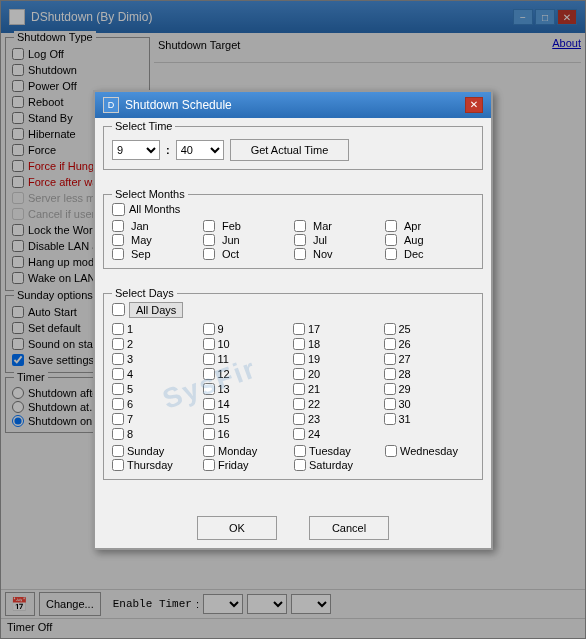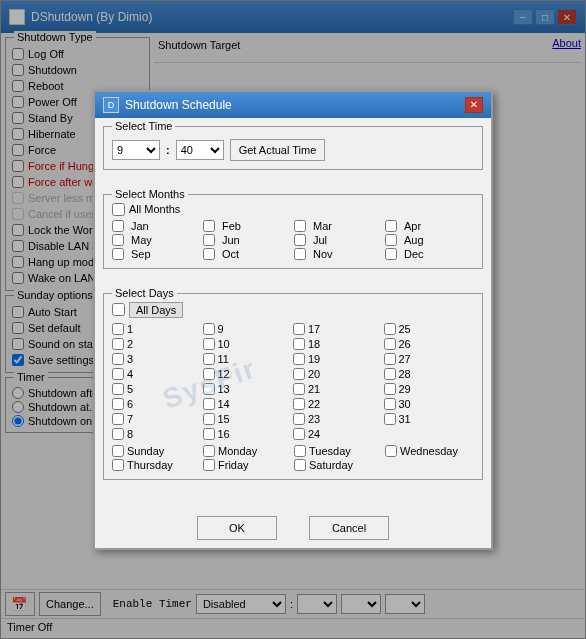--- a/index.html
+++ b/index.html
@@ -291,21 +291,21 @@
       background: white;
       font-size: 11px;
       width: 48px;
     }
 
     .time-btn {
       height: 22px;
       border: 1px solid #999;
       background: #f0f0f0;
       cursor: pointer;
-      padding: 0 8px;
+      padding: 0 20px;
       font-size: 11px;
     }
 
     .months-grid {
       display: grid;
       grid-template-columns: repeat(4, 1fr);
       gap: 2px;
       margin-top: 4px;
     }
 
@@ -441,25 +441,25 @@
         <div class="checkbox-item">
           <input type="checkbox" style="">
           <span>Log Off</span>
         </div>
         <div class="checkbox-item">
           <input type="checkbox" style="">
           <span>Shutdown</span>
         </div>
         <div class="checkbox-item">
           <input type="checkbox" style="">
+          <span>Power Off</span>
+        </div>
+        <div class="checkbox-item">
+          <input type="checkbox" style="">
           <span>Reboot</span>
-        </div>
-        <div class="checkbox-item">
-          <input type="checkbox" style="">
-          <span>Power Off</span>
         </div>
         <div class="checkbox-item">
           <input type="checkbox" style="">
           <span>Stand By</span>
         </div>
         <div class="checkbox-item">
           <input type="checkbox" style="">
           <span>Hibernate</span>
         </div>
         <div class="checkbox-item">
@@ -548,23 +548,20 @@
     </div>
 
   </div>
 
   <div class="bottom-bar">
     <button class="calendar-btn">
       <span>📅</span>
     </button>
     <button class="change-btn">Change...</button>
     <span style="margin-left:8px;font-family:Liberation Mono, monospace;">Enable Timer</span>
-    <select class="bottom-dropdown" style="width:90px;">
-      <option>Disabled</option>
-    </select>
     <span>:</span>
     <select class="bottom-dropdown" style="width:40px;"></select>
     <select class="bottom-dropdown" style="width:40px;"></select>
     <select class="bottom-dropdown" style="width:40px;"></select>
   </div>
 
   <div class="status-bar">
     <span>Timer Off</span>
   </div>
 

